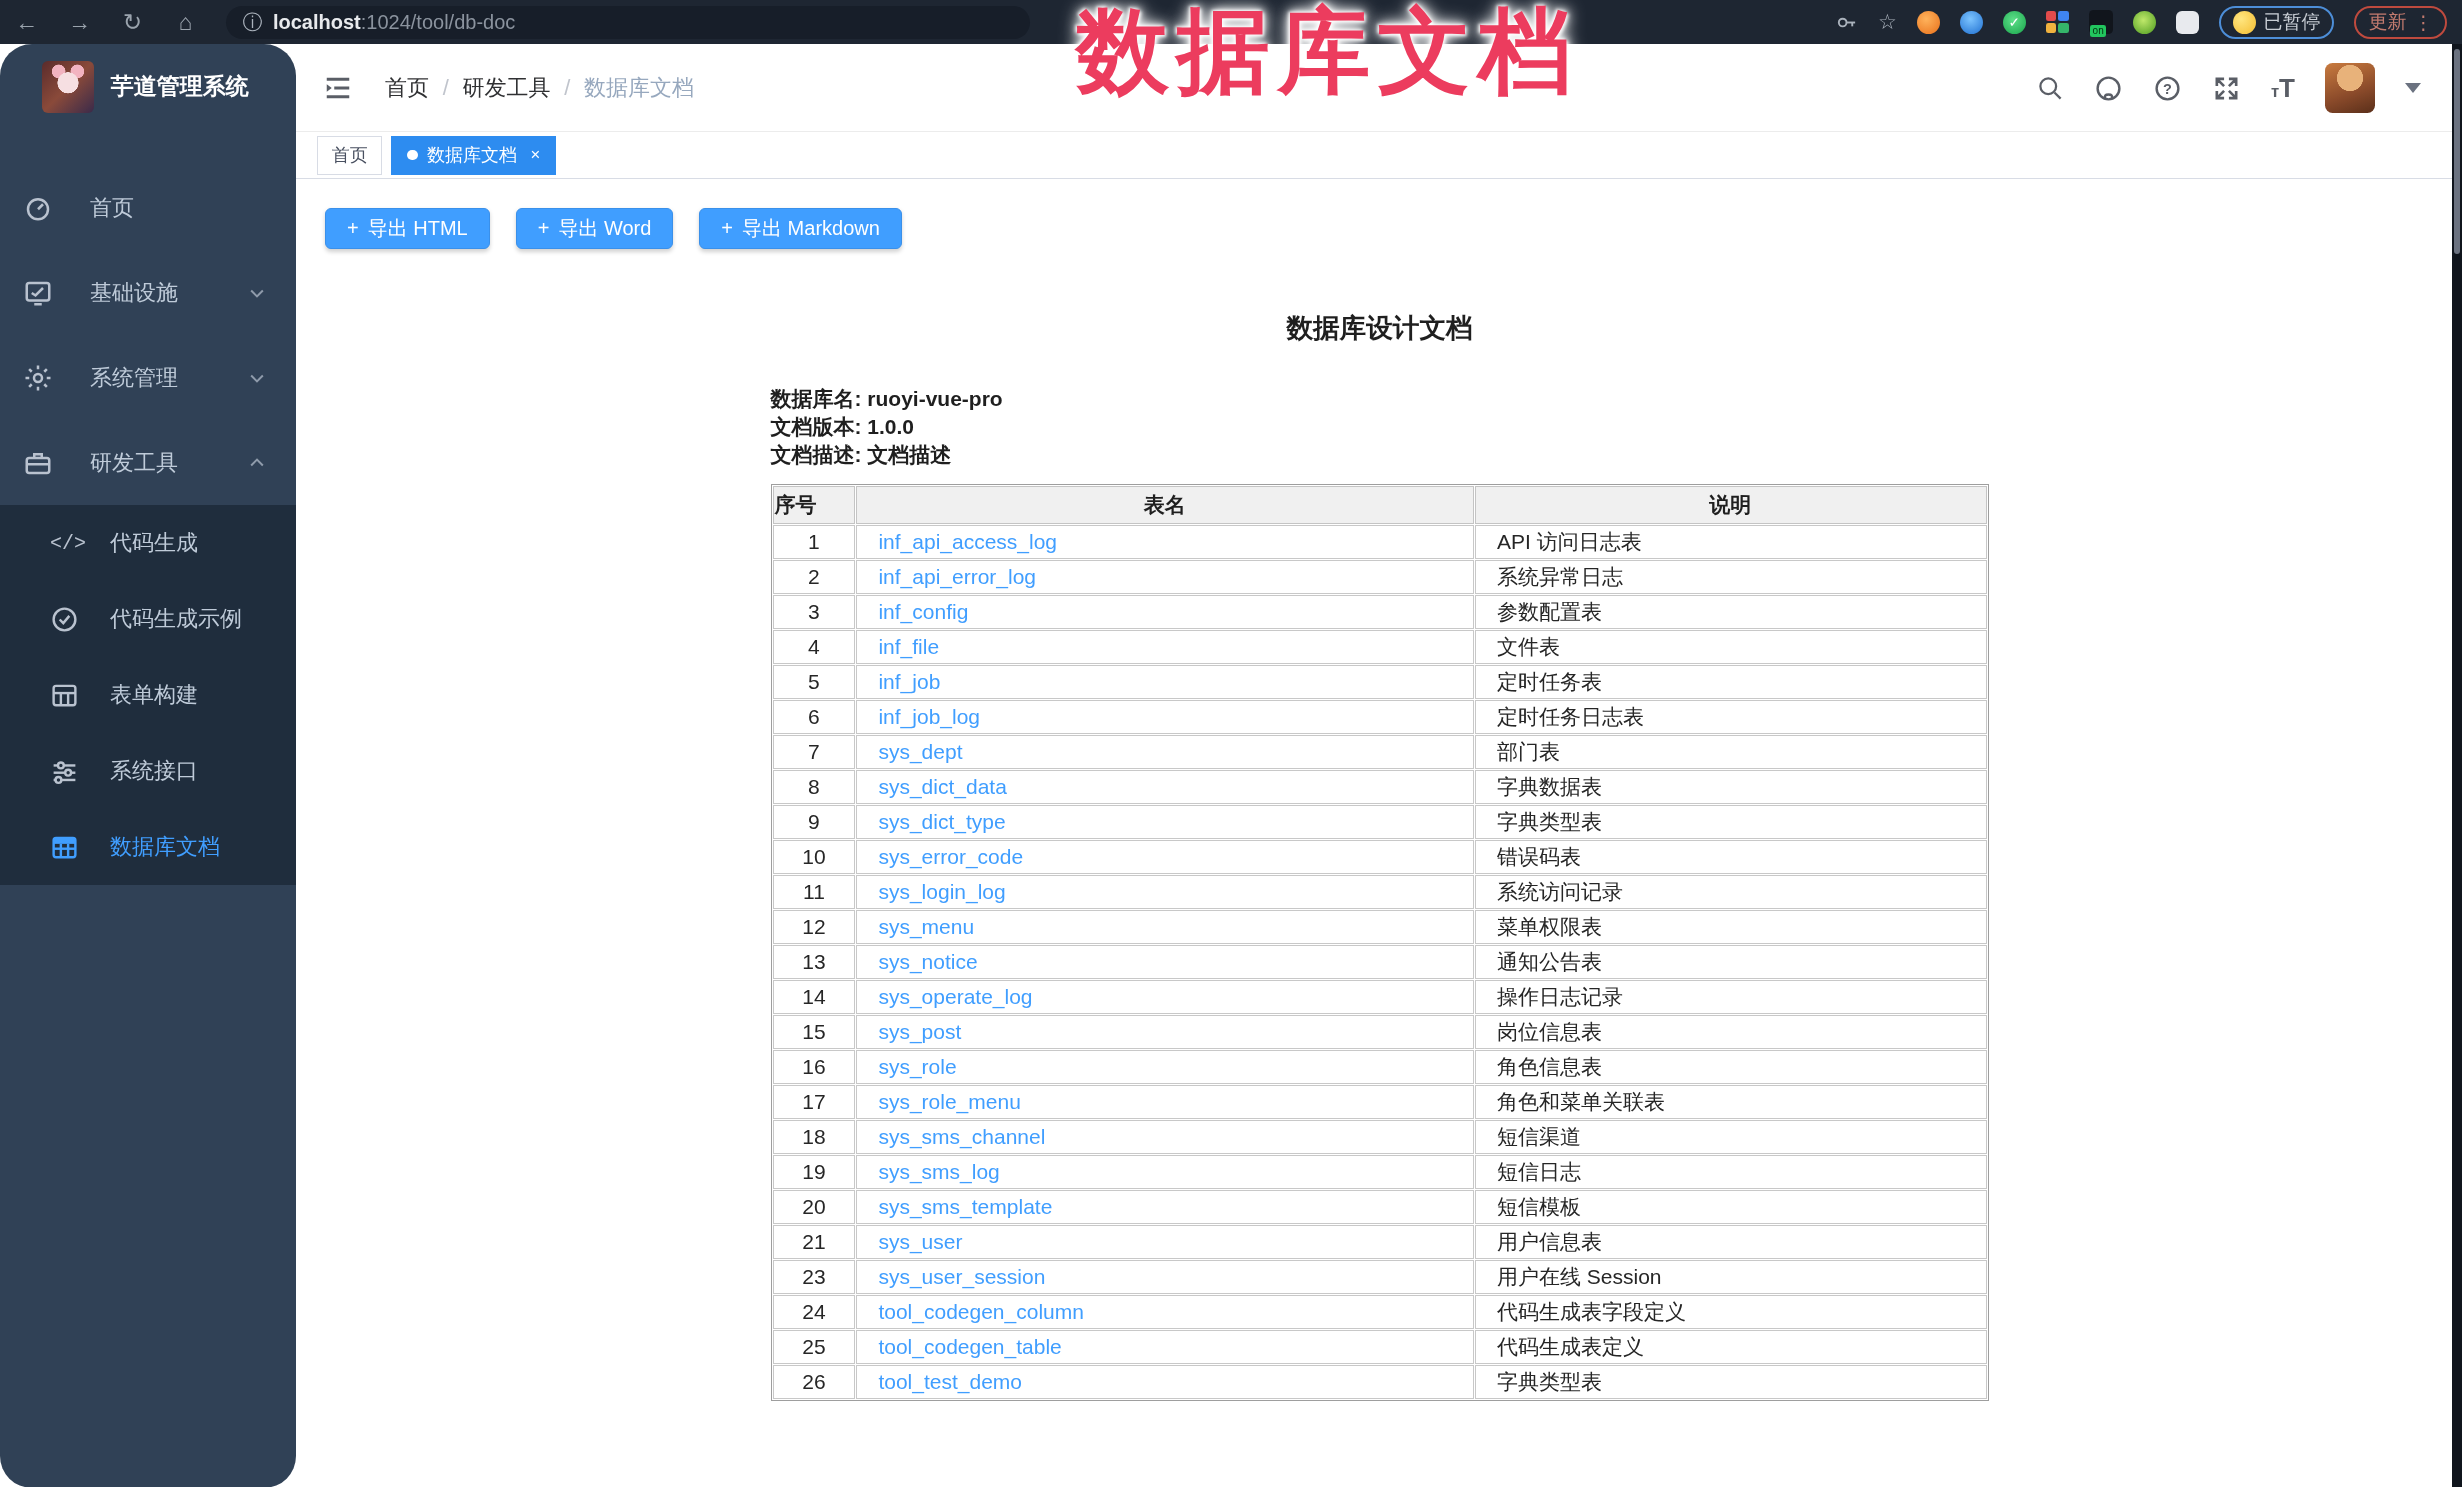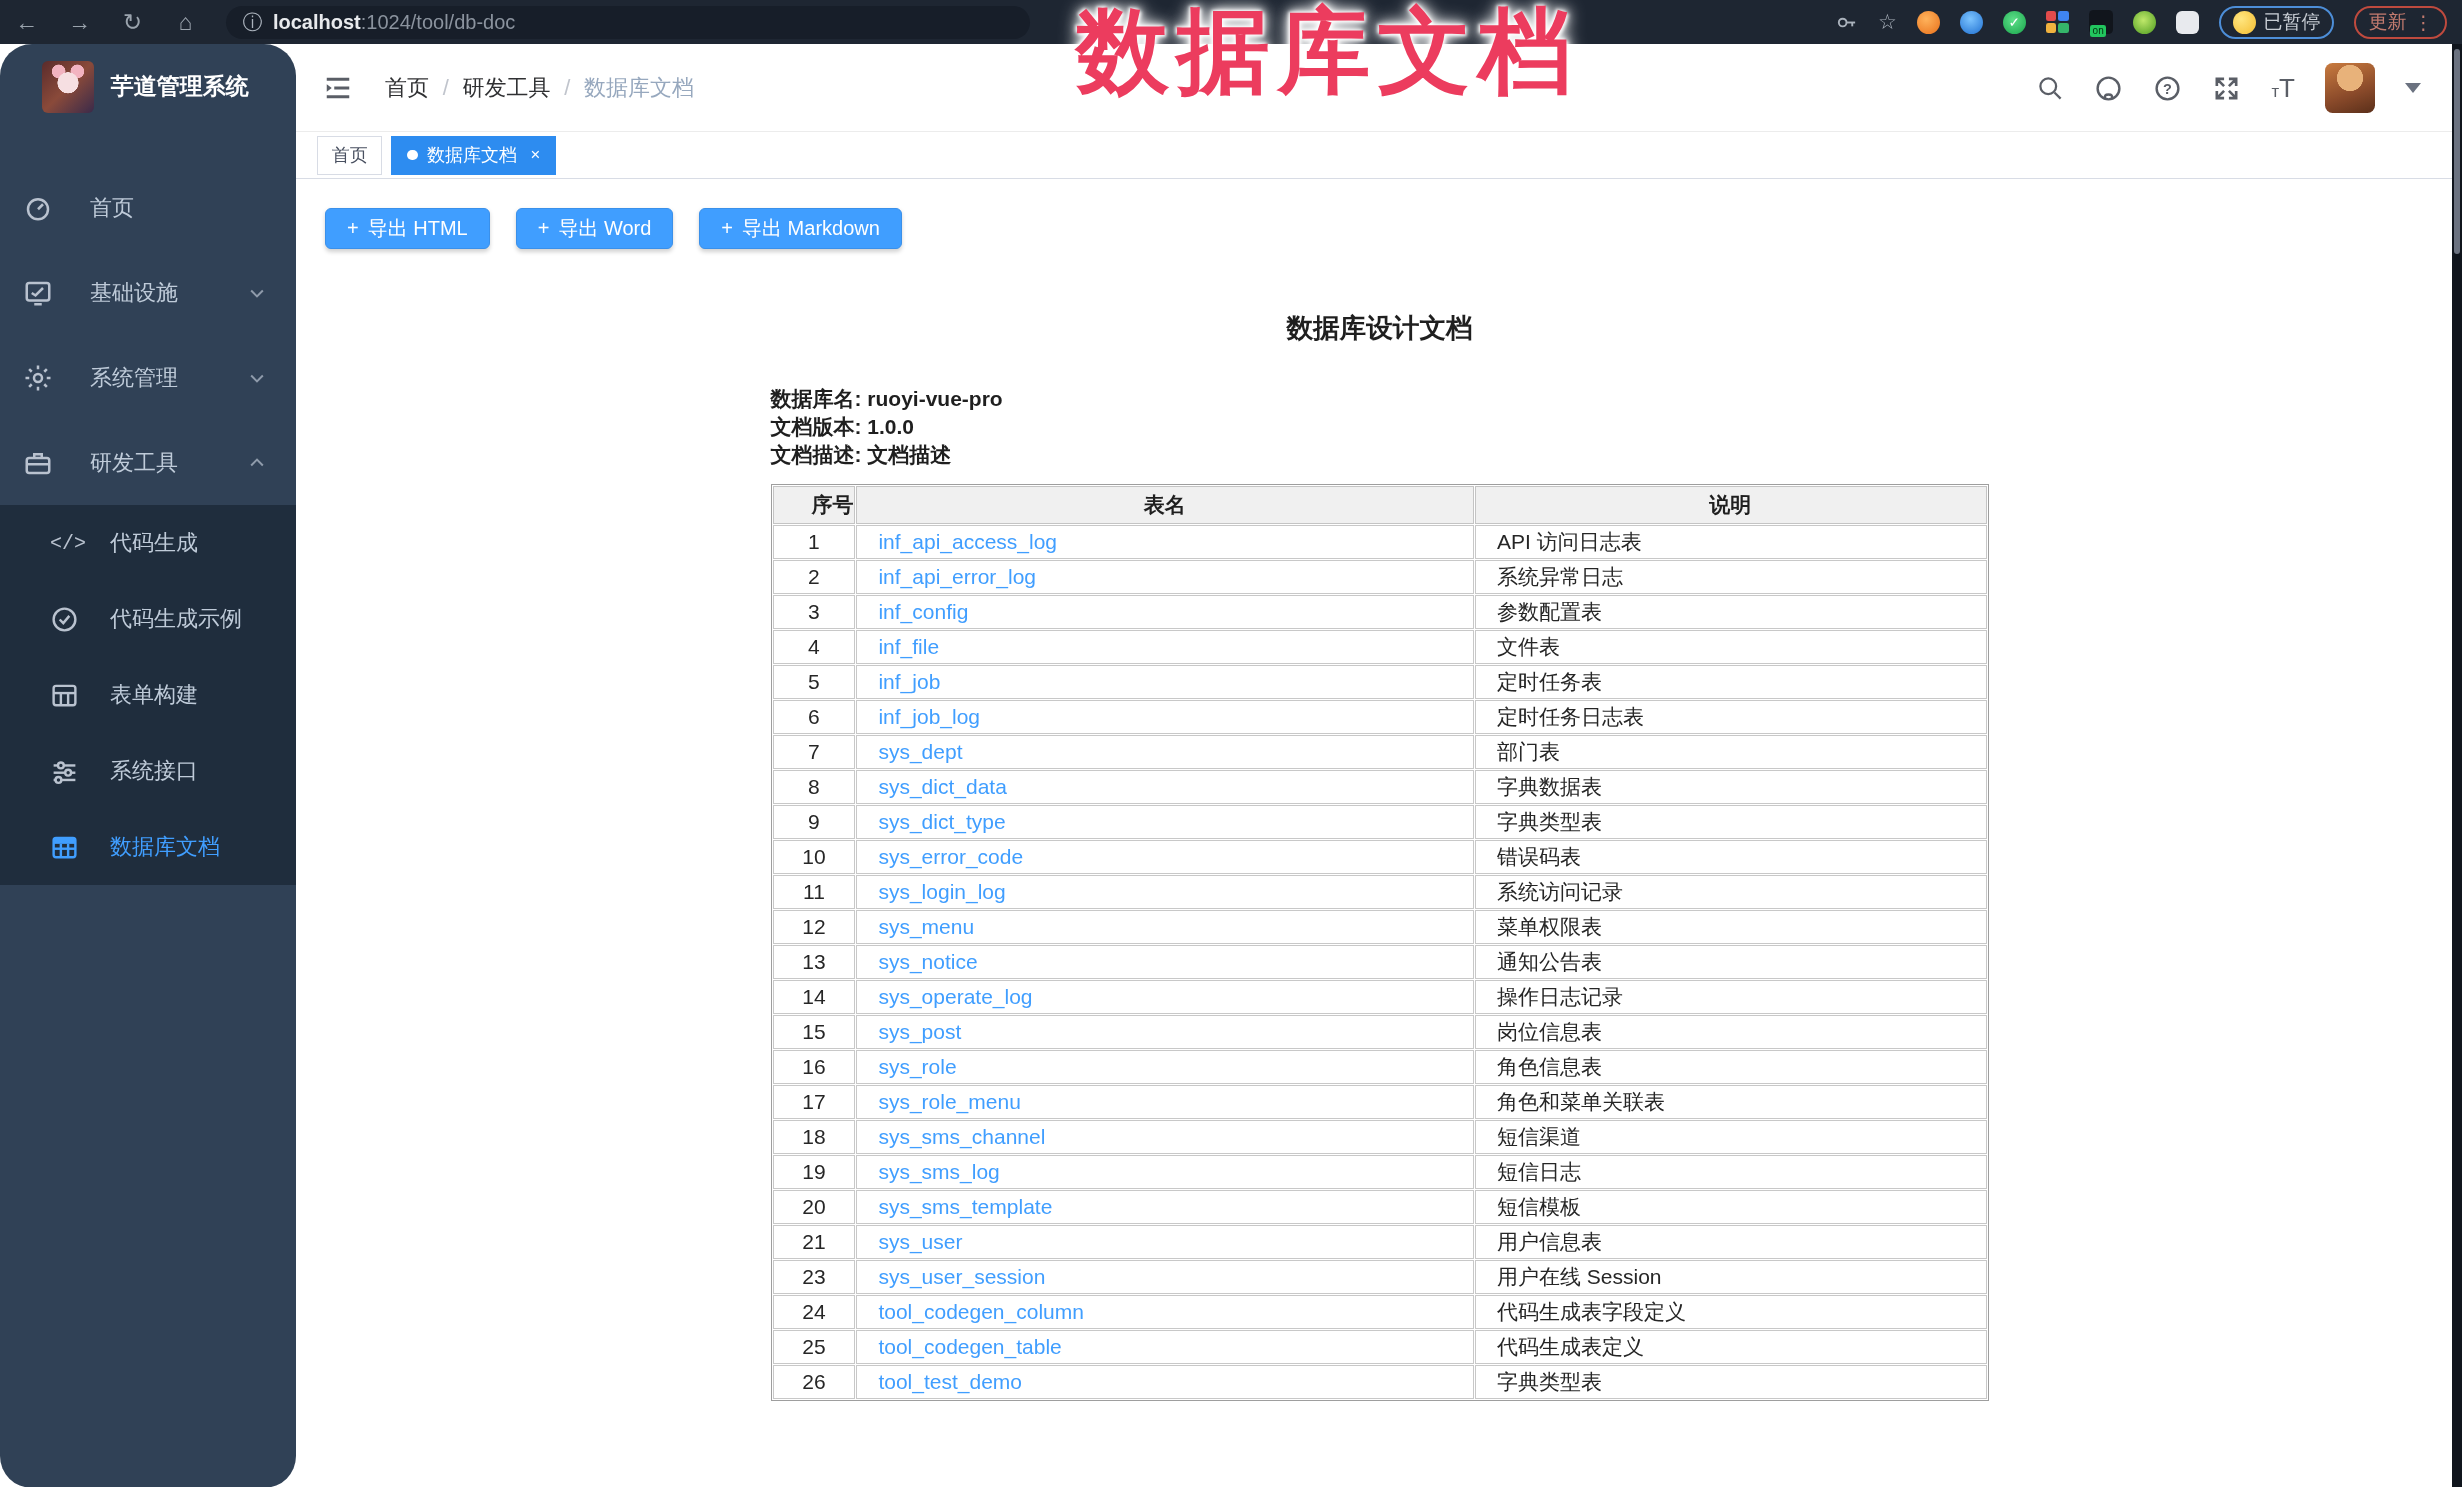--- a/index.html
+++ b/index.html
@@ -61,21 +61,21 @@
   
   .navbar{position:absolute;left:296px;top:44px;width:2167px;height:88px;background:#fff;
     border-bottom:0.8px solid #ececec;display:flex;align-items:center;z-index:3;}
   .hamburger{margin-left:27px;color:#5a5e66;}
   .crumbs{margin-left:32px;font-size:22px;display:flex;align-items:center;gap:13.7px;}
   .crumb{color:#303133;}
   .crumb-sep{color:#c0c4cc;}
   .crumb-last{color:#97a8be;}
   .nav-right{position:absolute;right:42px;top:0;height:88px;display:flex;align-items:center;gap:30px;}
   .nicon{color:#5a5e66;display:flex;align-items:center;}
-  .fontsize-icon{color:#5a5e66;font-weight:normal;}
+  .fontsize-icon{color:#5a5e66;font-weight:bold;}
   .fontsize-icon .small{font-size:16.7px;}
   .fontsize-icon .big{font-size:26px;}
   .avatar{width:50px;height:50px;border-radius:7.6px;
     background:radial-gradient(circle at 50% 30%,#e8b27a 0 30%,transparent 31%),
                linear-gradient(160deg,#c97b3f,#8a4a2a 60%,#5a2f1a);}
   .caret-down{width:0;height:0;border-left:8.3px solid transparent;border-right:8.3px solid transparent;
     border-top:10px solid #6b7280;}
 
   
   .tagsview{position:absolute;left:296px;top:132px;width:2167px;height:47px;background:#fff;
@@ -91,21 +91,21 @@
   .btnrow{margin:29px 0 0 29px;display:flex;gap:26px;}
   .btn{background:#409eff;border:0.8px solid #3a90ea;color:#fff;font-size:20px;height:41px;
     border-radius:6px;display:flex;align-items:center;padding:0 21px;gap:9px;
     box-shadow:0 2.3px 4.6px rgba(0,0,0,.18);}
   .doc{width:1218px;margin:61px auto 0 auto;}
   .doc-title{text-align:center;font-size:26.6px;font-weight:bold;color:#1f1f1f;}
   .doc-meta{margin-top:39px;font-size:21px;color:#1f1f1f;line-height:28px;font-weight:bold;}
   .doc-table{margin-top:15px;border-collapse:separate;border-spacing:1.5px;width:1218px;
     border:0.8px solid #9e9e9e;background:#fff;}
   .doc-table th{border:0.8px solid #c4c4c4;background:#f0f0f0;font-size:21px;font-weight:bold;
-    color:#1f1f1f;height:38px;text-align:right;}
+    color:#1f1f1f;height:38px;text-align:left;}
   .doc-table td{border:0.8px solid #c8c8c8;font-size:21px;color:#262626;height:34px;}
   .col-num{width:83px;text-align:center;}
   .col-name{width:618px;padding-left:21px;}
   .col-desc{width:512px;padding-left:21px;}
   .doc-table a{color:#409eff;text-decoration:none;}
 
   
   .scrollstrip{position:absolute;right:0;top:44px;width:10px;height:1444px;background:#10151d;z-index:6;}
   .scrollthumb{position:absolute;left:1.5px;top:4.6px;width:6.8px;height:205px;background:#6b7280;border-radius:3px;}
 

